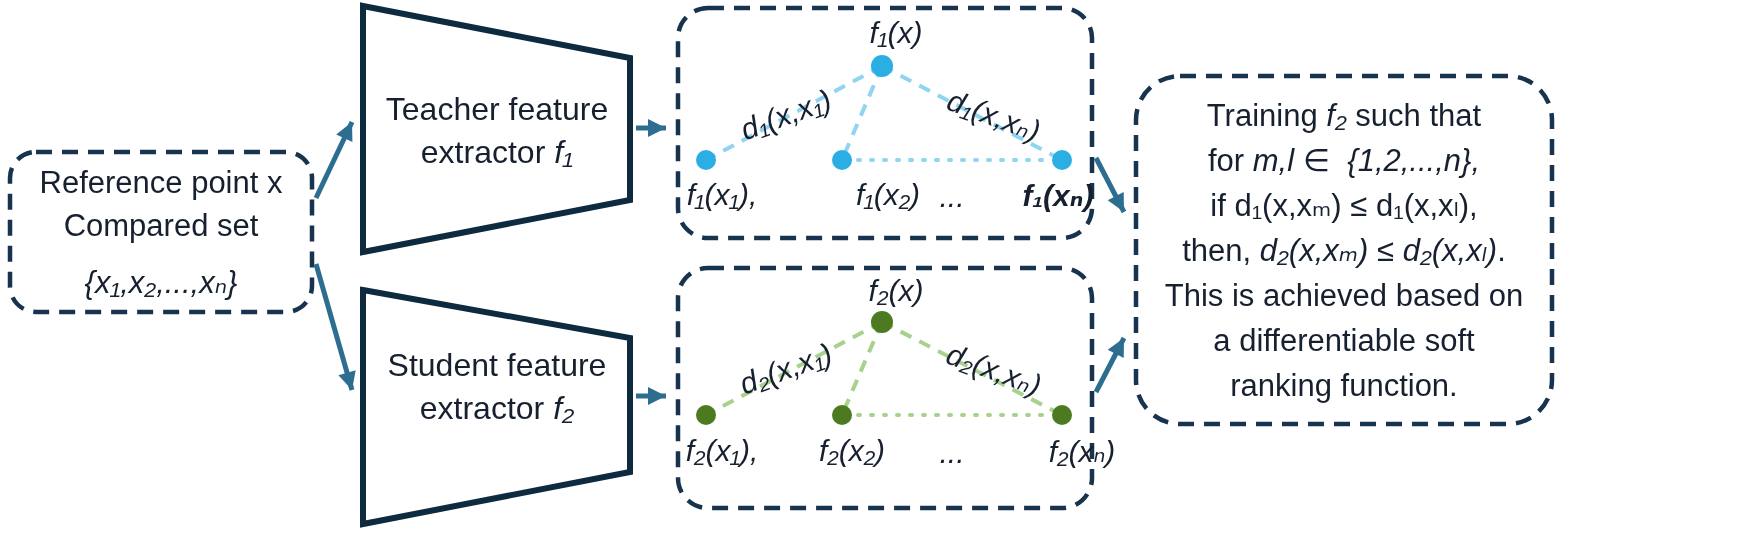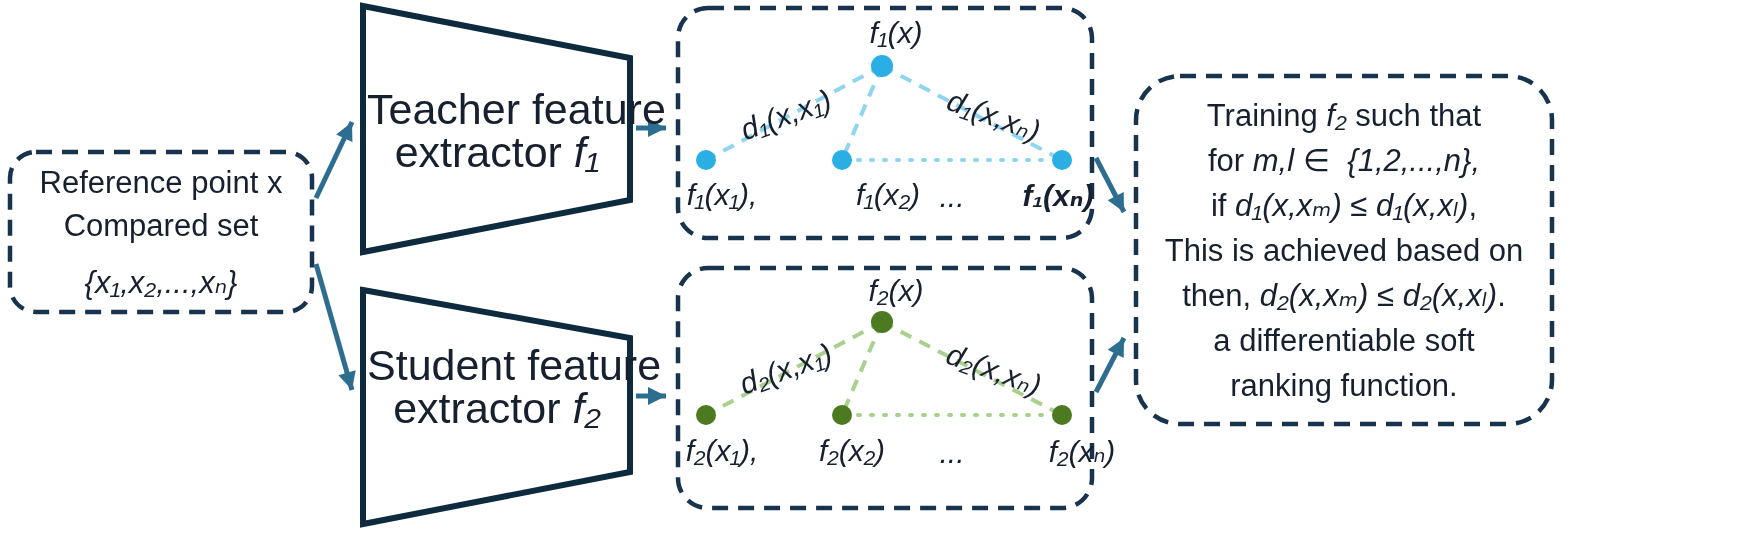--- a/index.html
+++ b/index.html
@@ -3,21 +3,21 @@
 <meta charset="utf-8">
 <style>
   * { margin:0; padding:0; box-sizing:border-box; }
   html,body { background:#ffffff; }
   body { font-family:"Liberation Sans","DejaVu Sans",sans-serif; color:#16202e; }
   .canvas { position:relative; width:1760px; height:544px; background:#ffffff; overflow:hidden; }
   .layer { position:absolute; left:0; top:0; width:1760px; height:544px; }
   .abs { position:absolute; white-space:nowrap; }
   .input-text { left:10px; top:152px; width:302px; height:160px; display:flex; flex-direction:column;
                 justify-content:center; align-items:center; font-size:31px; line-height:43px; text-align:center; }
-  .extractor-label { width:260px; text-align:center; font-size:43px; line-height:43px; }
+  .extractor-label { width:260px; text-align:center; font-size:32px; line-height:43px; }
   .graph-label { font-style:italic; font-size:30px; }
   .objective-text { left:1136px; top:76px; width:416px; height:348px; display:flex; flex-direction:column;
                     justify-content:center; align-items:center; font-size:31px; line-height:45px; text-align:center; }
   .italic { font-style:italic;margin-top:14px; }
 </style>
 </head>
 <body>
 
 <div class="canvas">
 
@@ -92,20 +92,20 @@
   <div class="abs graph-label" style="left:786px; top:352px; transform:translateX(-50%) rotate(-20deg);">d₂(x,x₁)</div>
   <div class="abs graph-label" style="left:994px; top:352px; transform:translateX(-50%) rotate(20deg);">d₂(x,xₙ)</div>
   <div class="abs graph-label" style="left:722px; top:434px; transform:translateX(-50%);">f₂(x₁),</div>
   <div class="abs graph-label" style="left:852px; top:434px; transform:translateX(-50%);">f₂(x₂)</div>
   <div class="abs graph-label" style="left:952px; top:436px; transform:translateX(-50%);">...</div>
   <div class="abs graph-label" style="left:1058px; top:434px; transform:translateX(-50%);margin-left:24px;">f₂(xₙ)</div>
 
   <div class="abs objective-text">
     <div><span>Training </span><span style="font-style: italic;">f₂</span><span> such that</span></div>
     <div><span>for </span><span style="font-style: italic;">m,l</span><span> ∈ </span><span style="font-style: italic; margin-left: 9px;">{1,2,...,n},</span></div>
-    <div><span>if </span><span style="font-style: italic;">d₁(x,xₘ)</span><span> ≤ </span><span style="font-style: italic; margin-top: 12px;">d₁(x,xₗ)</span><span>,</span></div>
+    <div><span>if </span><span style="">d₁(x,xₘ)</span><span> ≤ </span><span style=" margin-top: 12px;">d₁(x,xₗ)</span><span>,</span></div>
+    <div><span>then, </span><span style="font-style: italic;">d₂(x,xₘ)</span><span> ≤ </span><span style="font-style: italic;">d₂(x,xₗ)</span><span>.</span></div>
     <div><span>This is achieved based on</span></div>
-    <div><span>then, </span><span style="font-style: italic;">d₂(x,xₘ)</span><span> ≤ </span><span style="font-style: italic;">d₂(x,xₗ)</span><span>.</span></div>
     <div><span>a differentiable soft</span></div>
     <div><span>ranking function.</span></div>
   </div>
 
 </div>
 
 </body></html>

